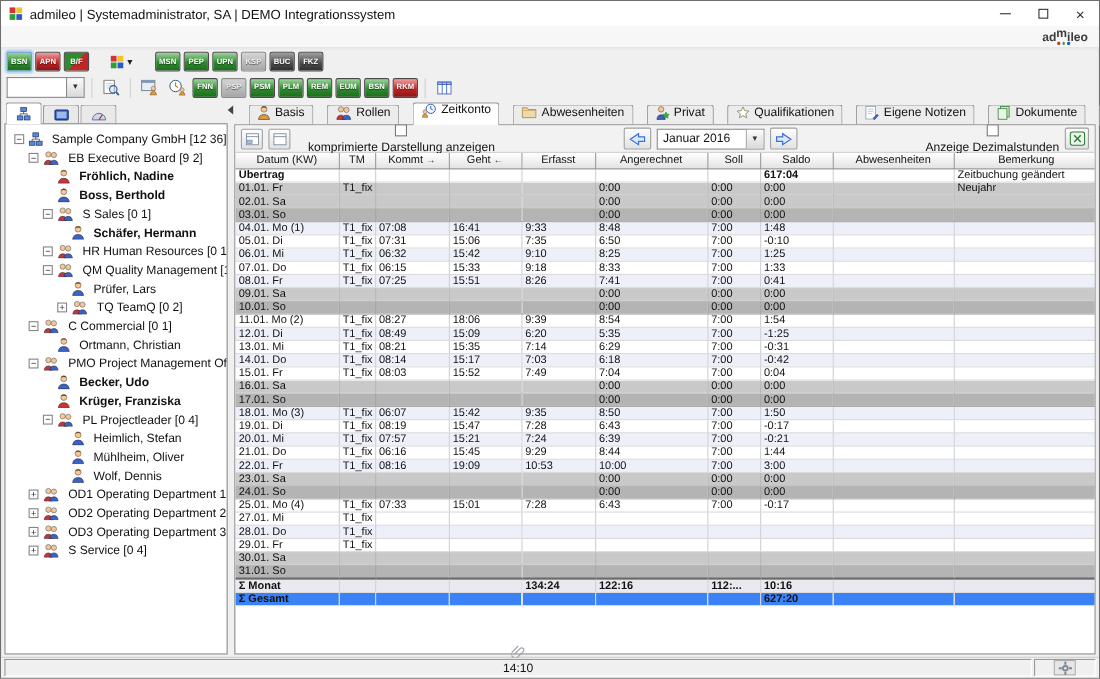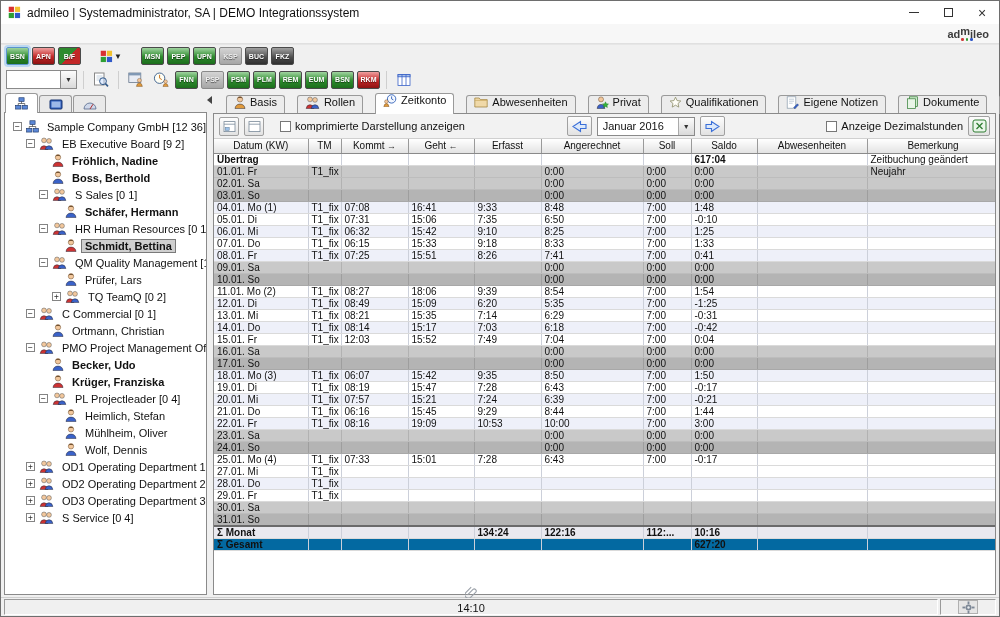--- a/index.html
+++ b/index.html
@@ -71,21 +71,21 @@
   .right { flex:1; display:flex; flex-direction:column; min-width:0; }
   .rtabs { height:21px; display:flex; gap:1px; padding-left:2px; align-items:flex-end; flex:0 0 auto; }
   .rtab { height:19px; padding:0 7px; background:#ececec; border:1px solid #9a9a9a; border-bottom:none; border-radius:3px 3px 0 0;
     display:flex; gap:4px; white-space:nowrap;margin-left:11px; }
   .rtab.active { background:#fff; height:21px; position:relative; z-index:2; }
   .rcontent { flex:1; background:#fff; border:1px solid #8a8a8a; margin-top:-1px; display:flex; flex-direction:column; min-height:0; }
 
   .subbar { height:25px; display:flex; align-items:center; gap:5px; padding:2px 5px; background:#f2f2f2; border-bottom:1px solid #d0d0d0; flex:0 0 auto; }
   .viewbtn { width:20px; height:19px; border:1px solid #a0a0a0; border-radius:2px; background:linear-gradient(#fdfdfd,#e2e2e2);
     display:flex; align-items:center; justify-content:center; }
-  .cbgroup { display:flex; align-items:center; gap:4px; }
+  .cbgroup { display:flex; align-items:center; gap:4px;flex-direction:column; }
   .cb { width:11px; height:11px; border:1px solid #777; background:#fff; flex:0 0 auto; }
   .navbtn { width:25px; height:20px; border:1px solid #a0a0a0; border-radius:2px; background:linear-gradient(#fdfdfd,#e2e2e2);
     display:flex; align-items:center; justify-content:center; }
   .msel { display:flex; align-items:center; width:98px; height:19px; border:1px solid #8a8a8a; background:#fff; }
   .msel .mtext { padding-left:5px; }
   .msel .drop { margin-left:auto; width:16px; height:17px; border-left:1px solid #aaa; background:linear-gradient(#fcfcfc,#d9d9d9);
     font-size:7px; display:flex; align-items:center; justify-content:center; color:#333; }
   .spacer { flex:1; }
 
   
@@ -95,21 +95,21 @@
     font-weight:normal; text-align:center; padding:0 2px; white-space:nowrap; overflow:hidden; }
   .zt th .arr { color:#333; font-size:9px; }
   .zt td { height:12px; line-height:11px; padding:0 3px; border-right:1px solid #ccd0da; border-bottom:1px solid #dadada;
     white-space:nowrap; overflow:hidden; }
   tr.r-w td { background:#fff; }
   tr.r-l td { background:#eef0f9; }
   tr.r-sa td, tr.r-hol td { background:#c9c9c9; border-right-color:#b2b2b2; border-bottom-color:#bdbdbd; }
   tr.r-so td { background:#b4b4b4; border-right-color:#9e9e9e; border-bottom-color:#a8a8a8; }
   tr.r-carry td { background:#fff; }
   tr.r-sum1 td { background:#e9e9ef; font-weight:bold; border-top:2px solid #6a6a6a; }
-  tr.r-sum2 td { background:#0369a1; font-weight:bold; }
+  tr.r-sum2 td { background:#3b82f6; font-weight:bold; }
   td.b { font-weight:bold; }
 
   
   .statusbar { height:19px; display:flex; align-items:center; gap:2px; padding:1px 3px; flex:0 0 auto; background:#f0f0f0; border-top:1px solid #cfcfcf; }
   .scell { height:16px; border:1px solid; border-color:#9a9a9a #ffffff #ffffff #9a9a9a; display:flex; align-items:center; padding:0 4px; gap:4px;flex-direction:column; }
   .scell.grow { flex:1; justify-content:flex-end; }
   .led { width:10px; height:10px; border-radius:50%; border:1px solid #8a8a8a; }
   .led.gray { background:radial-gradient(circle at 35% 30%,#e0e0e0,#9c9c9c); }
   .led.green { background:radial-gradient(circle at 35% 30%,#a8f0a8,#2da32d); }
   .gearbtn { width:20px; height:14px; display:flex; align-items:center; justify-content:center; border:1px solid #b0b0b0; background:#e6e6e6; }
@@ -338,32 +338,20 @@
               <svg width="15" height="13" viewBox="0 0 15 13">
                 <circle cx="5" cy="3.4" r="2.4" fill="#f2c79c" stroke="#555" stroke-width=".5"></circle>
                 <path d="M1.2 12.6q.4-3.9 3.8-3.9t3.8 3.9z" fill="#cc3333" stroke="#223" stroke-width=".5"></path>
                 <circle cx="10" cy="3.9" r="2.4" fill="#f2c79c" stroke="#555" stroke-width=".5"></circle>
                 <path d="M6.2 12.6q.4-3.9 3.8-3.9t3.8 3.9z" fill="#3a62c8" stroke="#223" stroke-width=".5"></path>
               </svg>
             </span>
             <span class="tlabel">HR Human Resources [0 1]</span>
           </div>
           <div class="tnode">
-            <span class="tindent" style="width: 39px;"></span>
-            <span class="exp-spacer"></span>
-            <span class="ticon">
-              <svg width="12" height="13" viewBox="0 0 12 13">
-                <circle cx="6" cy="3.3" r="2.7" fill="#f2c79c" stroke="#6b4a2b" stroke-width=".5"></circle>
-                <path d="M6 .7a2.7 2.7 0 0 0-2.5 1.7 5.4 5.4 0 0 1 5 0A2.7 2.7 0 0 0 6 .7" fill="#5f4022"></path>
-                <path d="M1 12.6q.6-4.5 5-4.5t5 4.5z" fill="#cc3333" stroke="#223" stroke-width=".5"></path>
-              </svg>
-            </span>
-            <span class="tlabel bold selected">Schmidt, Bettina</span>
-          </div>
-          <div class="tnode">
             <span class="tindent" style="width: 26px;"></span>
             <span class="expander">−</span>
             <span class="ticon">
               <svg width="15" height="13" viewBox="0 0 15 13">
                 <circle cx="5" cy="3.4" r="2.4" fill="#f2c79c" stroke="#555" stroke-width=".5"></circle>
                 <path d="M1.2 12.6q.4-3.9 3.8-3.9t3.8 3.9z" fill="#cc3333" stroke="#223" stroke-width=".5"></path>
                 <circle cx="10" cy="3.9" r="2.4" fill="#f2c79c" stroke="#555" stroke-width=".5"></circle>
                 <path d="M6.2 12.6q.4-3.9 3.8-3.9t3.8 3.9z" fill="#3a62c8" stroke="#223" stroke-width=".5"></path>
               </svg>
             </span>
@@ -903,21 +891,21 @@
                   <td>7:03</td>
                   <td>6:18</td>
                   <td>7:00</td>
                   <td>-0:42</td>
                   <td></td>
                   <td></td>
                 </tr>
                 <tr class="r-w">
                   <td>15.01. Fr</td>
                   <td>T1_fix</td>
-                  <td>12:03</td>
+                  <td>08:03</td>
                   <td>15:52</td>
                   <td>7:49</td>
                   <td>7:04</td>
                   <td>7:00</td>
                   <td>0:04</td>
                   <td></td>
                   <td></td>
                 </tr>
                 <tr class="r-sa">
                   <td>16.01. Sa</td>

